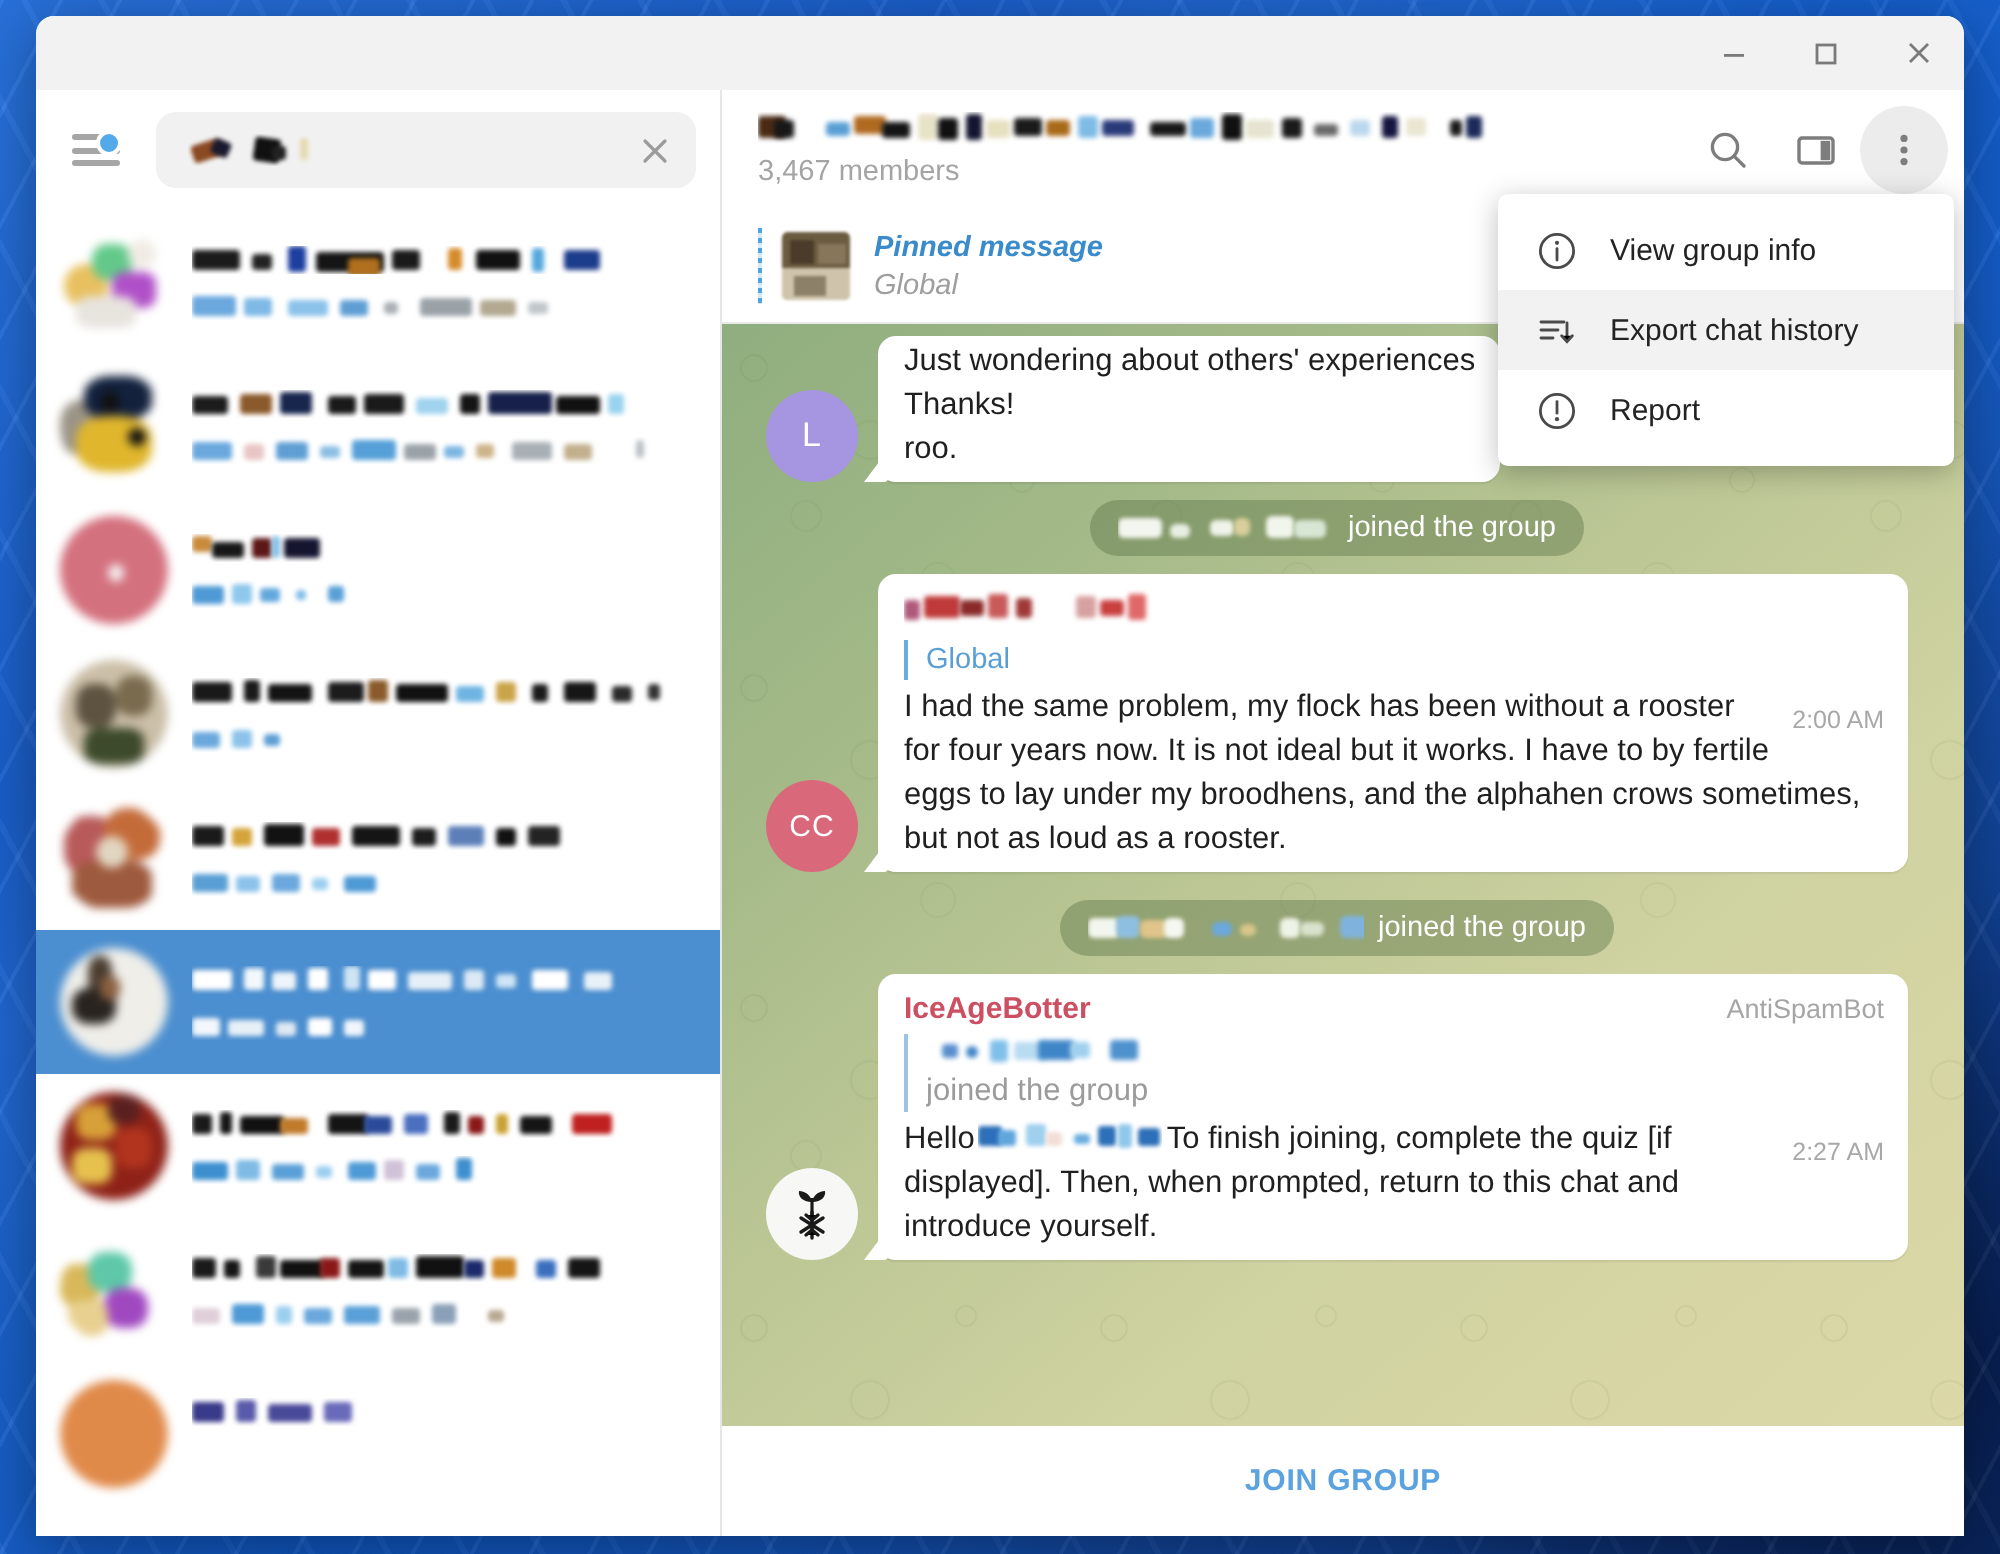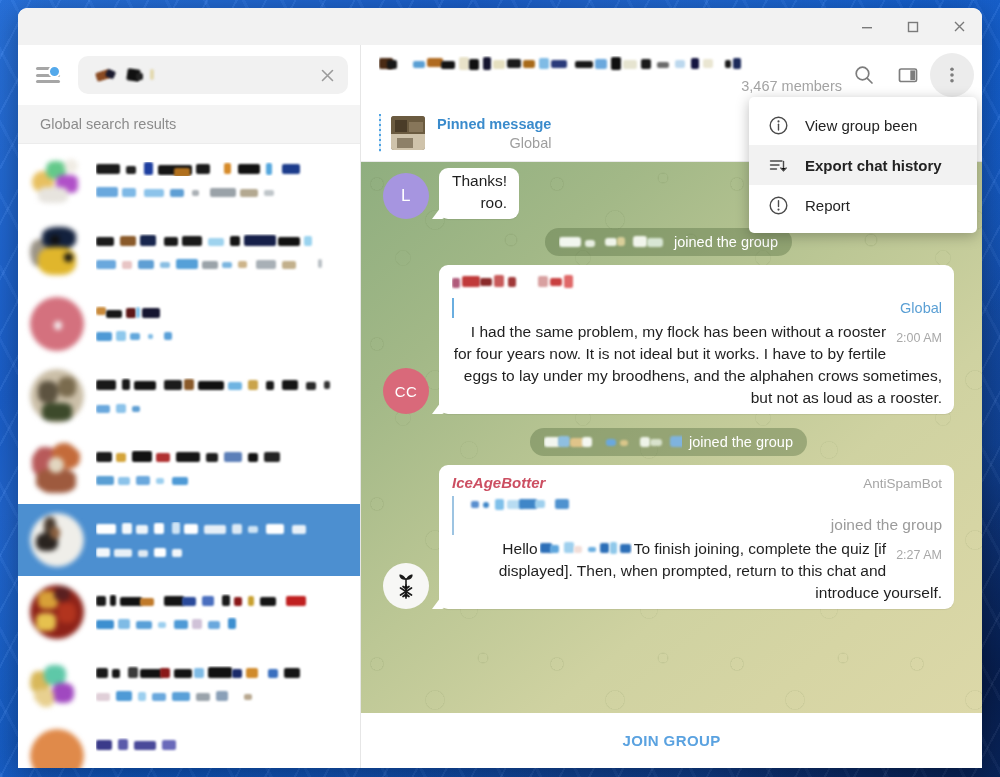--- a/index.html
+++ b/index.html
@@ -188,21 +188,20 @@
   }
 
   
   #chat {
     flex: 1 1 auto;
     display: flex;
     flex-direction: column;
     min-width: 0;
     position: relative;
     background: #fff;
-    text-align: right;
   }
   #chat-header {
     height: 60px;
     flex: 0 0 60px;
     background: #fff;
     display: flex;
     align-items: center;
     padding: 0 8px 0 18px;
     z-index: 6;
     position: relative;
@@ -227,20 +226,21 @@
   #pinned {
     height: 56px;
     flex: 0 0 56px;
     background: #fff;
     display: flex;
     align-items: center;
     padding-left: 18px;
     border-bottom: 1px solid #eaeaea;
     z-index: 5;
     cursor: pointer;
+    font-style: italic;
   }
   #pin-bar {
     width: 2px; height: 38px; flex:0 0 2px;
     background: linear-gradient(#4fa3e3 0 25%, #d9eaf7 25% 50%, #4fa3e3 50% 75%, #d9eaf7 75% 100%);
     background-size: 100% 10px;
     margin-right: 10px;
   }
   #pin-thumb {
     width: 34px; height: 34px; flex: 0 0 34px;
     margin-right: 12px;
@@ -365,21 +365,21 @@
   }
   .ctx-item {
     height: 40px;
     display:flex; align-items:center;
     padding: 0 16px 0 18px;
     font-size: 15px;
     color: #232323;
     cursor: pointer;
     gap: 16px;
   }
-  .ctx-item.hover { background: #f2f2f2; font-weight: bold; }
+  .ctx-item.hover { background: #f2f2f2; }
   .ctx-ico { width:22px; height:22px; flex:0 0 22px; display:flex; align-items:center; justify-content:center; }
 </style>
 </head>
 <body>
 
 <div id="desktop">
 
   <div id="window">
 
     <div id="titlebar">
@@ -424,21 +424,20 @@
               </span>
             </div>
             <div id="search-clear">
               <svg width="17" height="17" viewBox="0 0 17 17">
                   <path d="M3.5 3.5 L13.5 13.5 M13.5 3.5 L3.5 13.5" stroke="#9b9b9b" stroke-width="1.6" fill="none" stroke-linecap="round"></path>
                 </svg>
             </div>
           </div>
         </div>
 
-        <div id="global-header">Global search results</div>
 
         <div id="results">
 
           <div class="res-row">
             <div class="avatar">
               <b style="left:2px;top:18px;width:22px;height:22px;background:#e8c060;border-radius:50%"></b>
               <b style="left:16px;top:8px;width:20px;height:18px;background:#63c98a;border-radius:40%"></b>
               <b style="left:26px;top:22px;width:22px;height:18px;background:#b050c8;border-radius:30%"></b>
               <b style="left:8px;top:34px;width:30px;height:16px;background:#e7e4de;border-radius:30%"></b>
               <b style="left:34px;top:6px;width:14px;height:14px;background:#f0ece4;border-radius:50%"></b>
@@ -778,20 +777,21 @@
 
         <div id="messages">
           <div id="msgpattern"></div>
           <div id="msglist">
 
             <div class="row">
               <div class="msg-avatar" style="background:#a695e0;">
                 <span>L</span>
               </div>
               <div class="bubble tail" style="max-width:505px;margin-bottom:0;padding-top:2px;">
+                <div>Just wondering about others' experiences</div>
                 <div>Thanks!</div>
                 <div>roo.</div>
               </div>
             </div>
 
             <div class="service">
               <div class="service-pill">
                 <span class="blobline" style="width:108px;height:16px;display:inline-block;position:relative;">
                   <i style="left:0;top:3px;width:22px;height:10px;background:#f2f6ef;border-radius:3px;"></i>
                   <i style="left:26px;top:6px;width:10px;height:7px;background:#e8efe2;border-radius:3px;"></i>
@@ -856,21 +856,21 @@
                     <path d="M17 16 L17 29"></path>
                     <path d="M11.5 19 L22.5 26"></path>
                     <path d="M22.5 19 L11.5 26"></path>
                     <path d="M14 17.5 L17 20 L20 17.5"></path>
                     <path d="M14 27.5 L17 25 L20 27.5"></path>
                   </g>
                 </svg>
               </div>
               <div class="bubble tail" style="max-width:505px;">
                 <div class="sender-line">
-                  <span class="sender-name" style="color:#cc4f62;font-style:italic;">IceAgeBotter</span>
+                  <span class="sender-name" style="color:#cc4f62;">IceAgeBotter</span>
                   <span class="sender-badge">AntiSpamBot</span>
                 </div>
                 <div class="reply-quote" style="border-left-color:#9dc4e2;">
                   <div class="blobline" style="height:18px;">
                     <i style="left:8px;top:5px;width:8px;height:7px;background:#5a8fcf;border-radius:2px;"></i>
                     <i style="left:20px;top:6px;width:6px;height:6px;background:#3f86c8;border-radius:50%;"></i>
                     <i style="left:32px;top:3px;width:9px;height:11px;background:#7fc0ea;border-radius:2px;"></i>
                     <i style="left:44px;top:4px;width:16px;height:9px;background:#b8dcf2;border-radius:2px;"></i>
                     <i style="left:56px;top:3px;width:18px;height:10px;background:#3f86c8;border-radius:2px;"></i>
                     <i style="left:72px;top:4px;width:10px;height:8px;background:#9fd0ee;border-radius:2px;"></i>
@@ -903,21 +903,21 @@
 
         <div id="ctxmenu">
           <div class="ctx-item">
             <span class="ctx-ico">
               <svg width="21" height="21" viewBox="0 0 21 21">
                 <circle cx="10.5" cy="10.5" r="8.3" fill="none" stroke="#4a4a4a" stroke-width="1.4"></circle>
                 <circle cx="10.5" cy="6.4" r="1.05" fill="#4a4a4a"></circle>
                 <path d="M10.5 9.3 L10.5 15" stroke="#4a4a4a" stroke-width="1.4" stroke-linecap="round"></path>
               </svg>
             </span>
-            <span>View group been</span>
+            <span>View group info</span>
           </div>
           <div class="ctx-item hover">
             <span class="ctx-ico">
               <svg width="21" height="21" viewBox="0 0 21 21">
                 <g stroke="#4a4a4a" stroke-width="1.4" stroke-linecap="round">
                   <path d="M2.5 6 H14"></path>
                   <path d="M2.5 10 H11"></path>
                   <path d="M2.5 14 H8.5"></path>
                   <path d="M15.5 6.5 V15.5"></path>
                   <path d="M12.8 12.9 L15.5 15.8 L18.2 12.9"></path>

